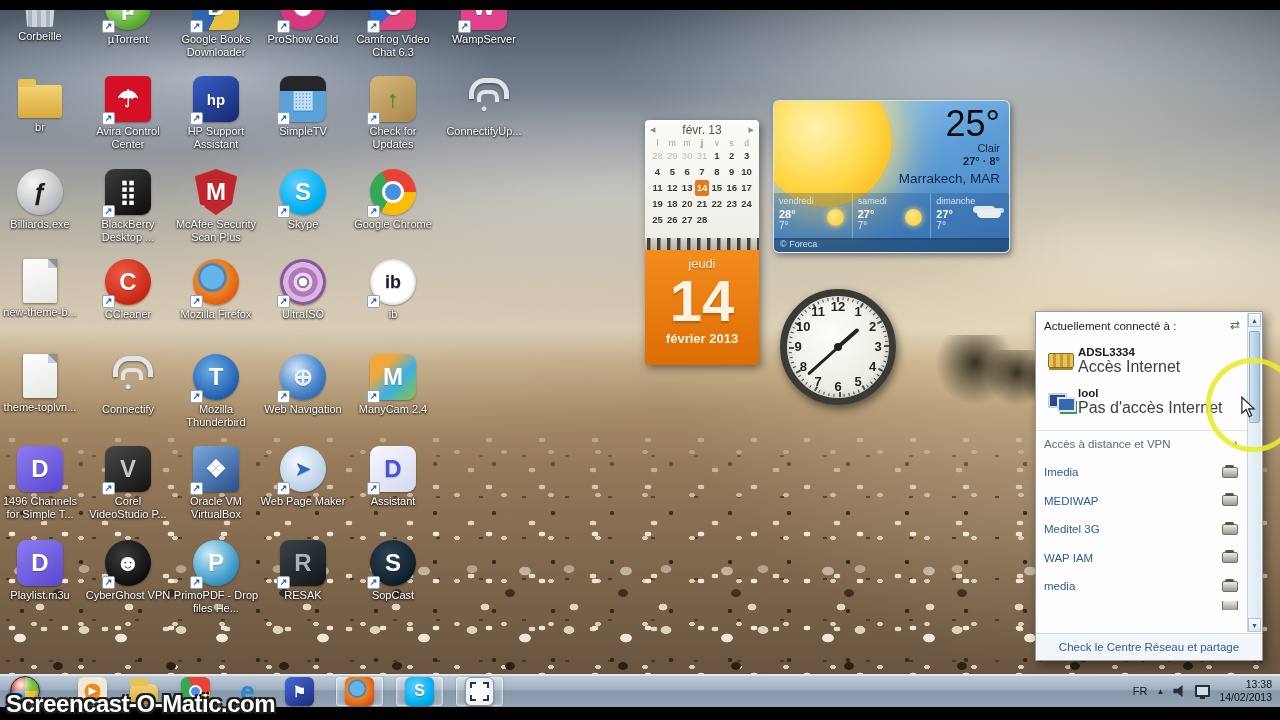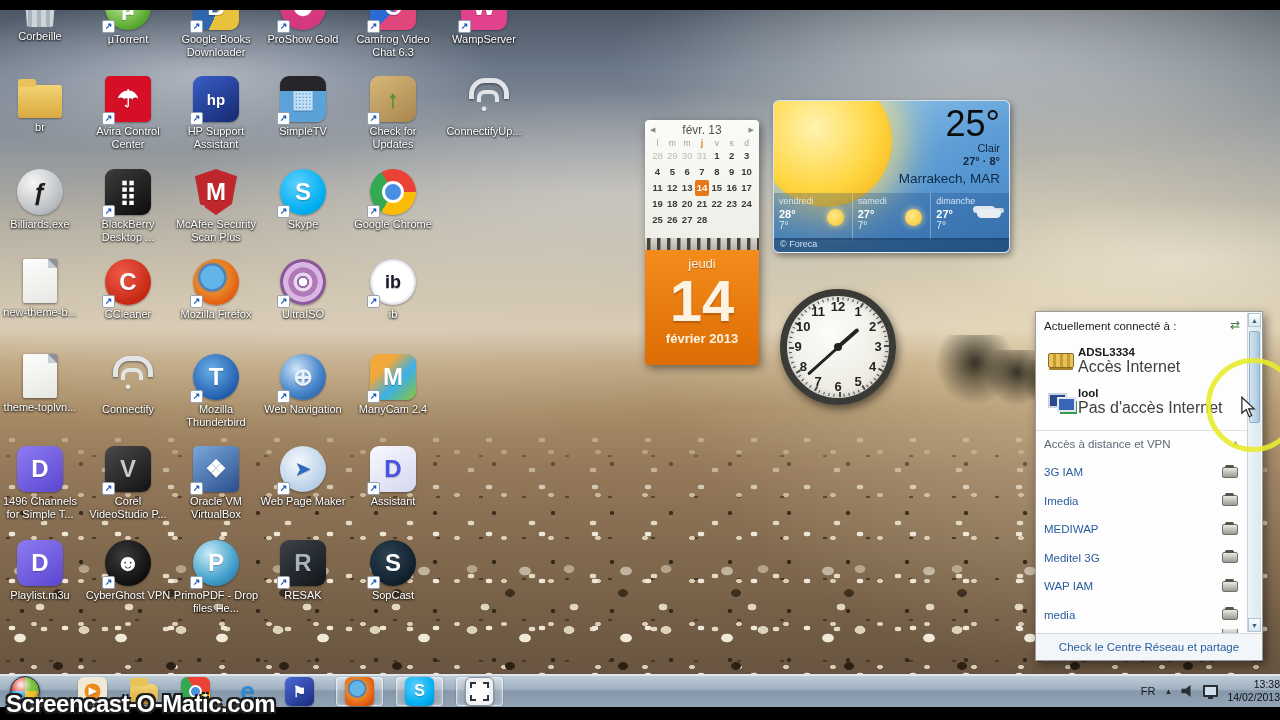--- a/index.html
+++ b/index.html
@@ -173,21 +173,21 @@
     box-shadow:0 1px 3px rgba(0,0,0,.5),inset 0 -2px 4px rgba(0,30,70,.5);}
   #pins{display:flex;align-items:center;gap:23px;margin-left:30px;}
   #runs{display:flex;align-items:center;gap:13px;margin-left:22px;}
   .runbtn{width:47px;height:29px;display:flex;align-items:center;justify-content:center;border-radius:3px;cursor:pointer;
     border:1px solid rgba(255,255,255,.6);background:linear-gradient(rgba(255,255,255,.3),rgba(255,255,255,.08));
     box-shadow:inset 0 0 4px rgba(255,255,255,.4),0 0 2px rgba(0,0,0,.25);}
   .sm{width:29px;height:29px;border-radius:6px;}
   .sm .glyph{font-size:16px;}
   .sm.shape-folder{width:28px;height:20px;margin-top:5px;}
   .sm.shape-chrome::before{inset:8px;border-width:2px;}
-  #tray{margin-left:auto;display:flex;align-items:center;gap:9px;height:100%;}
+  #tray{margin-left:auto;display:flex;align-items:center;gap:9px;padding-right:8px;height:100%;}
   .tr-lang{font-size:11px;color:#14181c;cursor:pointer;}
   .tr-caret{font-size:8px;color:#2a2e33;cursor:pointer;}
   .spk-ic{width:13px;height:12px;background:#2a2e33;cursor:pointer;
     clip-path:polygon(0 32%,34% 32%,70% 0,70% 100%,34% 68%,0 68%);}
   .net-ic{position:relative;width:15px;height:12px;border:2px solid #2a2e33;background:#cfe0ec;border-radius:1px;cursor:pointer;}
   .net-ic::after{content:"";position:absolute;left:3px;bottom:-4px;width:5px;height:2px;background:#2a2e33;}
   .tr-clock{font-size:10.5px;color:#0c0f12;text-align:right;line-height:1.25;cursor:pointer;}
 
   
   .bar{position:absolute;left:0;width:1280px;background:#000;z-index:20;}
@@ -648,24 +648,20 @@
           </div>
         </div>
       </div>
     <div class="np-div"></div>
     <div class="np-sect">
       <span>Accès à distance et VPN</span>
       <span class="np-caret">▲</span>
     </div>
     <div class="np-vpn" id="np-vpn">
         <div class="vpn-row">
-          <div>3G IAM</div>
-          <div class="phone-ic"></div>
-        </div>
-        <div class="vpn-row">
           <div>Imedia</div>
           <div class="phone-ic"></div>
         </div>
         <div class="vpn-row">
           <div>MEDIWAP</div>
           <div class="phone-ic"></div>
         </div>
         <div class="vpn-row">
           <div>Meditel 3G</div>
           <div class="phone-ic"></div>

